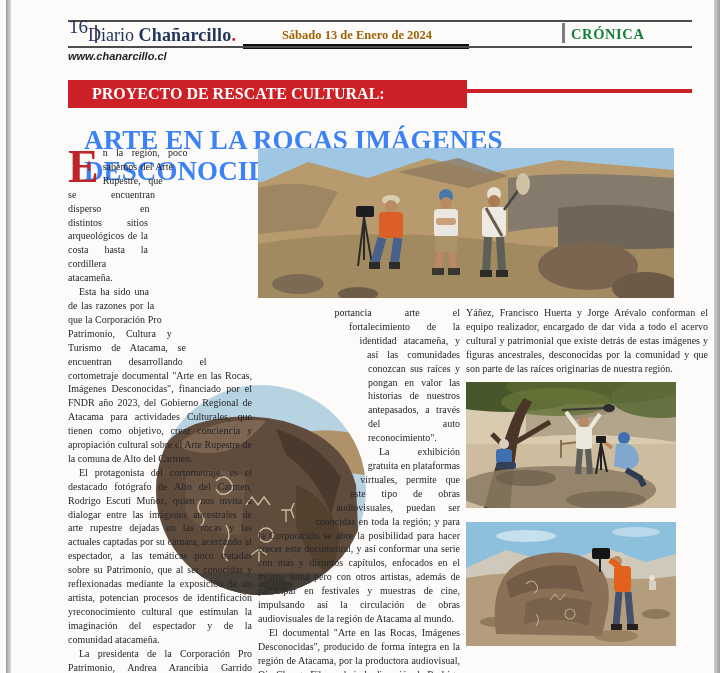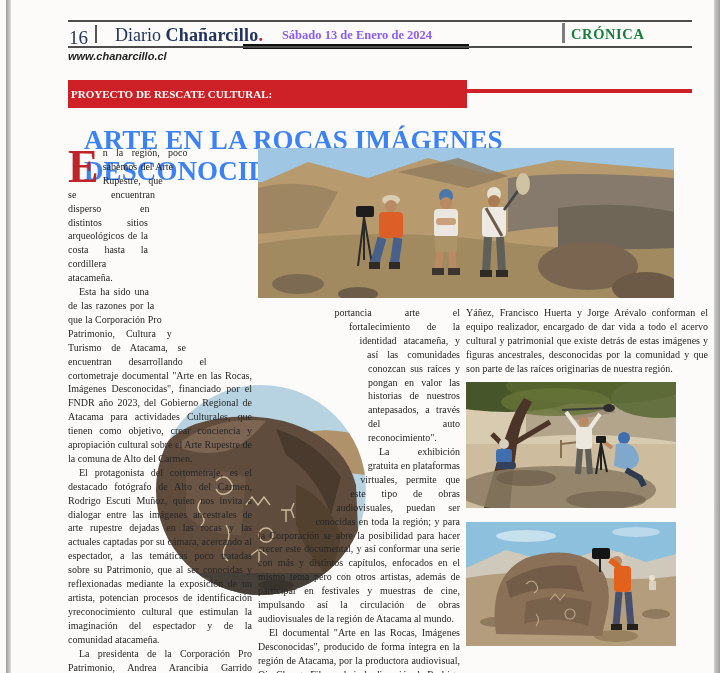--- a/index.html
+++ b/index.html
@@ -10,38 +10,38 @@
     color:#262626;
   }
   .edge-left  { position:absolute; left:6px;  top:0; width:5px; height:673px;
                 background:linear-gradient(to right,#9d9d9d,#d9d9d9); }
   .edge-right { position:absolute; right:0;   top:0; width:6px; height:673px;
                 background:linear-gradient(to left,#9d9d9d,#cfcfcf); }
 
   
   .rule-top    { position:absolute; left:68px; top:20px; width:624px; height:2px; background:#4c4c4c; }
   .rule-bottom { position:absolute; left:68px; top:46px; width:624px; height:2px; background:#4c4c4c; }
-  .pagenum  { position:absolute; left:69px;  top:27px; font-size:19px; color:#21355d; }
+  .pagenum  { position:absolute; left:69px;  top:16px; font-size:19px; color:#21355d; }
   .page-bar { position:absolute; left:95px;  top:25px; width:2px; height:18px; background:#555; }
-  .masthead { position:absolute; left:115px; top:25px; font-size:18px; color:#21355d; white-space:nowrap; }
+  .masthead { position:absolute; left:88px; top:25px; font-size:18px; color:#21355d; white-space:nowrap; }
   .masthead b { letter-spacing:.2px; }
   .masthead .reddot { color:#c01f26; font-weight:bold; }
   .issue-date { position:absolute; left:248px; top:28px; width:218px; text-align:center;
-                font-size:12.5px; font-weight:bold; color:#8b5cf6; }
+                font-size:12.5px; font-weight:bold; color:#a16207; }
   .date-bar { position:absolute; left:243px; top:44px; width:226px; height:5px; background:#101010; }
   .section-bar { position:absolute; left:562px; top:23px; width:3px; height:20px; background:#7d7d7d; }
   .section { position:absolute; left:571px; top:26px; font-size:14.5px; font-weight:bold;
              color:#15803d; letter-spacing:.6px; }
   .website { position:absolute; left:68px; top:50px; font-family:"Liberation Sans", sans-serif;
              font-style:italic; font-weight:bold; font-size:11px; color:#222; }
 
   
   .kicker-box { position:absolute; left:68px; top:80px; width:399px; height:28px;
-                background:#ce2127; color:#ffffff; font-weight:bold; font-size:11px;
-                line-height:28px; padding-left:3px; box-sizing:border-box; white-space:nowrap; }
+                background:#ce2127; color:#ffffff; font-weight:bold; font-size:16px;
+                line-height:28px; padding-left:24px; box-sizing:border-box; white-space:nowrap; }
   .kicker-line { position:absolute; left:462px; top:89px; width:230px; height:4px; background:#ce2127; }
   .headline { position:absolute; left:68px; top:109px; width:620px; margin:16px;
               font-size:27px; font-weight:bold; color:#3b82f6; letter-spacing:.1px; }
 
   
   .col { position:absolute; font-size:10px; line-height:13.9px; text-align:justify; }
   .col p { margin:0; text-indent:11px; }
   .col p.noindent { text-indent:0; }
   .col1 { left:68px;  top:146px; width:184px; }
   .col2 { left:258px; top:306px; width:202px; }

